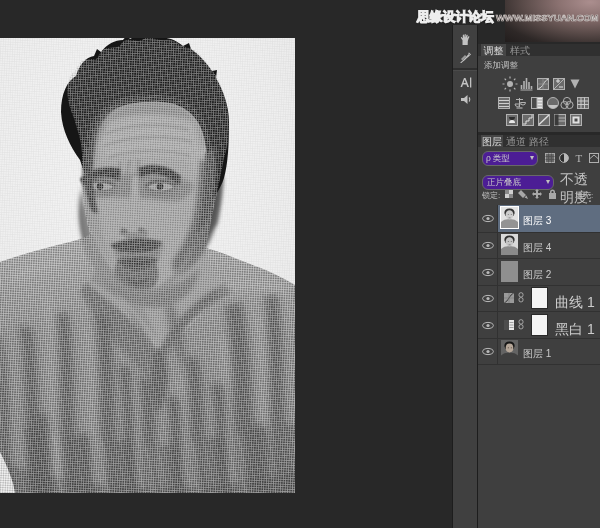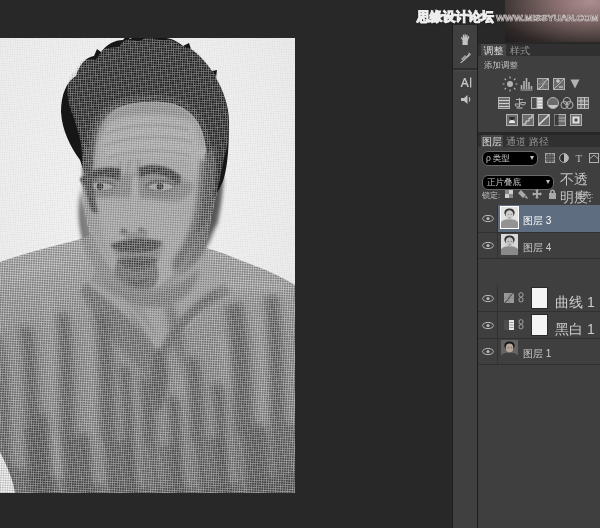--- a/index.html
+++ b/index.html
@@ -15,21 +15,21 @@
   #dock{left:452px;top:25px;width:24px;height:503px;background:#404040;
     border-left:1px solid #1d1d1d;border-right:1px solid #1d1d1d;}
   #dock .sep{position:absolute;left:0;top:43px;width:24px;height:2px;background:#2e2e2e;border-bottom:1px solid #4a4a4a;}
   .dicon{position:absolute;left:6px;width:13px;height:13px;}
   #adj{left:478px;top:44px;width:122px;height:88px;background:#3f3f3f;}
   #lay{left:478px;top:135px;width:122px;height:393px;background:#3f3f3f;}
   .tabbar{position:absolute;left:0;top:0;width:100%;height:12px;background:#303030;font-size:9px;color:#969696;}
   .tab{position:absolute;top:0;height:12px;line-height:13px;text-align:center;font-size:10px;letter-spacing:0;}
   .tab.on{background:#464646;color:#dcdcdc;}
   .cn{color:#c0c0c0;font-size:8.5px;}
-  .combo{background:#000000;border:1px solid #686868;color:#c8c8c8;font-size:8.5px;line-height:12px;border-radius:6px;}
+  .combo{background:#4c1d95;border:1px solid #686868;color:#c8c8c8;font-size:8.5px;line-height:12px;border-radius:6px;}
   .combo span{display:inline-block;}
   .updn{position:absolute;right:3px;top:0;color:#c0c0c0;font-size:8px;line-height:12px;}
   .row{position:absolute;left:0;width:122px;height:26px;}
   .row .bb{position:absolute;left:0;bottom:-1px;width:122px;height:1px;background:#313131;}
   .hl{position:absolute;left:20px;top:0;width:102px;height:27px;background:#5f6d80;}
   .eye{position:absolute;left:4px;top:9px;}
   .vdiv{position:absolute;left:19px;top:0;width:1px;height:27px;background:#313131;}
   .thumb{position:absolute;left:23px;top:2px;width:17px;height:21px;}
   .lname{position:absolute;left:45px;top:9px;font-size:10px;color:#cccccc;white-space:nowrap;}
   .adjico{position:absolute;left:26px;top:8px;width:10px;height:10px;}
@@ -408,20 +408,30 @@
         <svg class="thumb" viewBox="0 0 17 21">
           <rect width="17" height="21" fill="#d9d9d9"></rect>
           <path d="M3.5,6.5 C3,4 4.5,1.5 8.5,1.5 C12.5,1.5 14,4 13.5,6.5 L12.5,9 L4.5,9 Z" fill="#2e2e2e"></path>
           <ellipse cx="8.5" cy="7.8" rx="3.9" ry="4.6" fill="#c4c4c4"></ellipse>
           <path d="M6.8,7.5 h1.2 M9.8,7.5 h1.2 M7.6,10.8 h2" stroke="#666" stroke-width="0.7"></path>
           <path d="M0,15 C3,12.5 6,12 8.5,12.5 C11,12 14,12.5 17,15 L17,21 L0,21 Z" fill="#8a8a8a"></path>
         </svg>
         <div class="lname">图层 4</div>
         <div class="bb"></div>
       </div>
+      <div class="row" style="top:53.5px;">
+        <svg class="eye" width="12" height="9" viewBox="0 0 12 9">
+          <ellipse cx="6" cy="4.5" rx="5.4" ry="3.1" fill="none" stroke="#b8b8b8" stroke-width="1"></ellipse>
+          <circle cx="6" cy="4.5" r="1.6" fill="#b8b8b8"></circle>
+        </svg>
+        <div class="vdiv"></div>
+        <div class="thumb" style="background:#8f8f8f;"></div>
+        <div class="lname">图层 2</div>
+        <div class="bb"></div>
+      </div>
       <div class="row" style="top:80px;">
         <svg class="eye" width="12" height="9" viewBox="0 0 12 9">
           <ellipse cx="6" cy="4.5" rx="5.4" ry="3.1" fill="none" stroke="#b8b8b8" stroke-width="1"></ellipse>
           <circle cx="6" cy="4.5" r="1.6" fill="#b8b8b8"></circle>
         </svg>
         <div class="vdiv"></div>
         <svg class="adjico" viewBox="0 0 10 10">
           <rect width="10" height="10" fill="#9a9a9a"></rect>
           <path d="M0.5 9.5 C4 9 6 1 9.5 0.5" stroke="#333" fill="none"></path>
           <path d="M0 5 h10 M5 0 v10" stroke="#777" stroke-width="0.6"></path>

